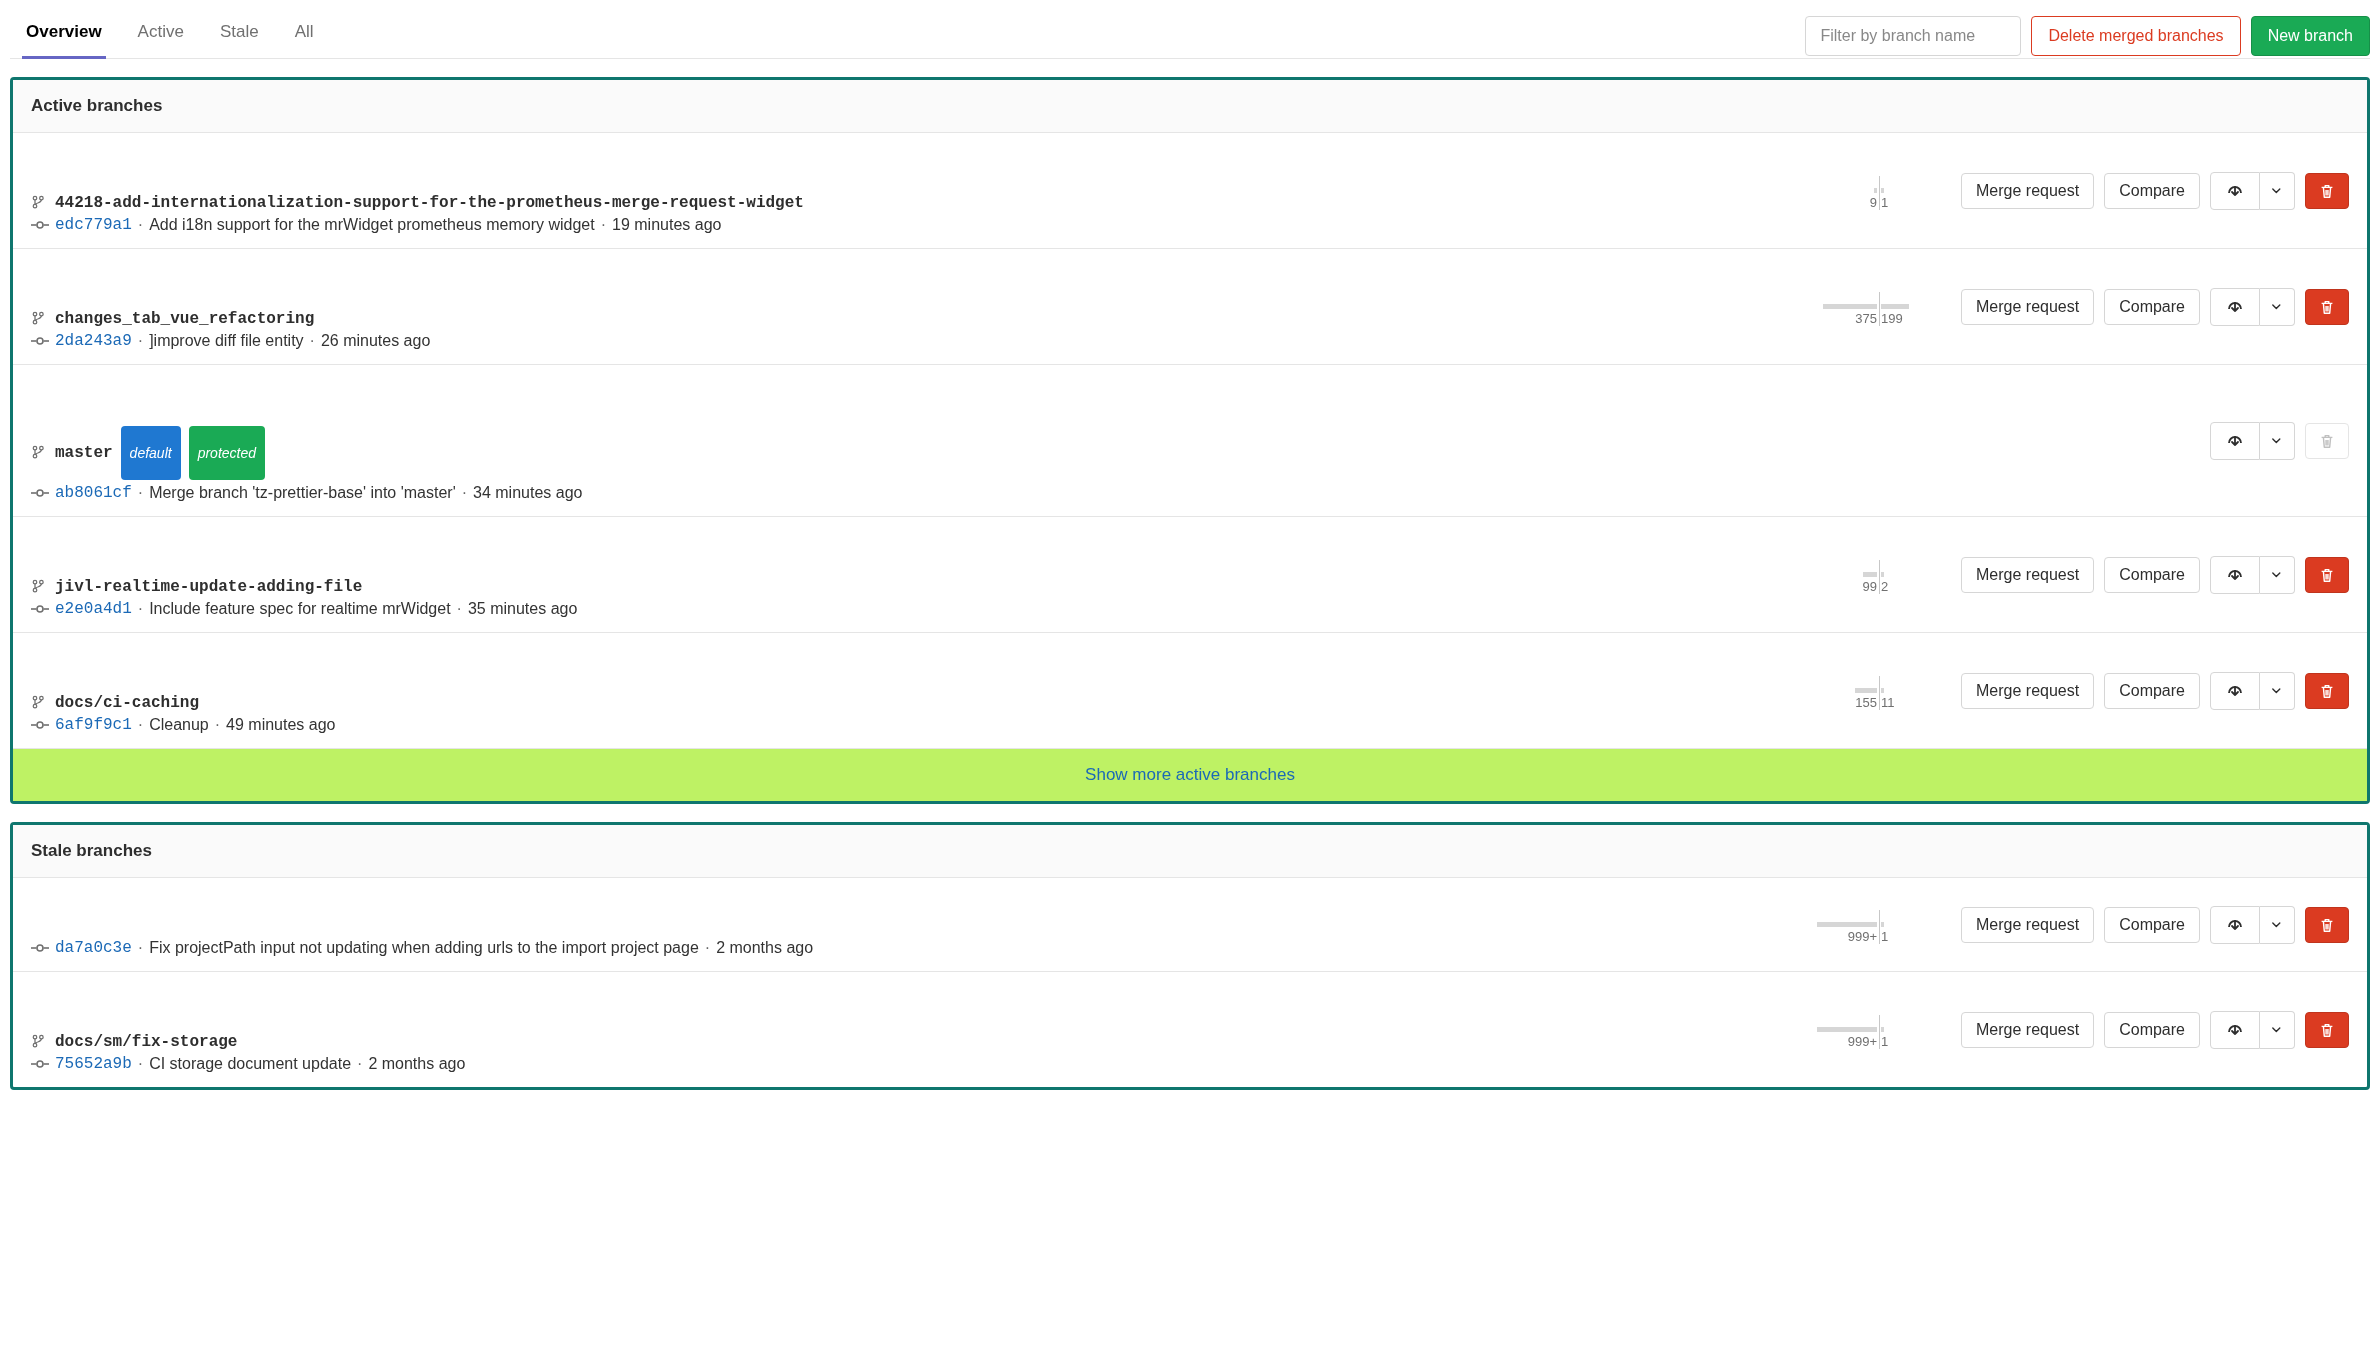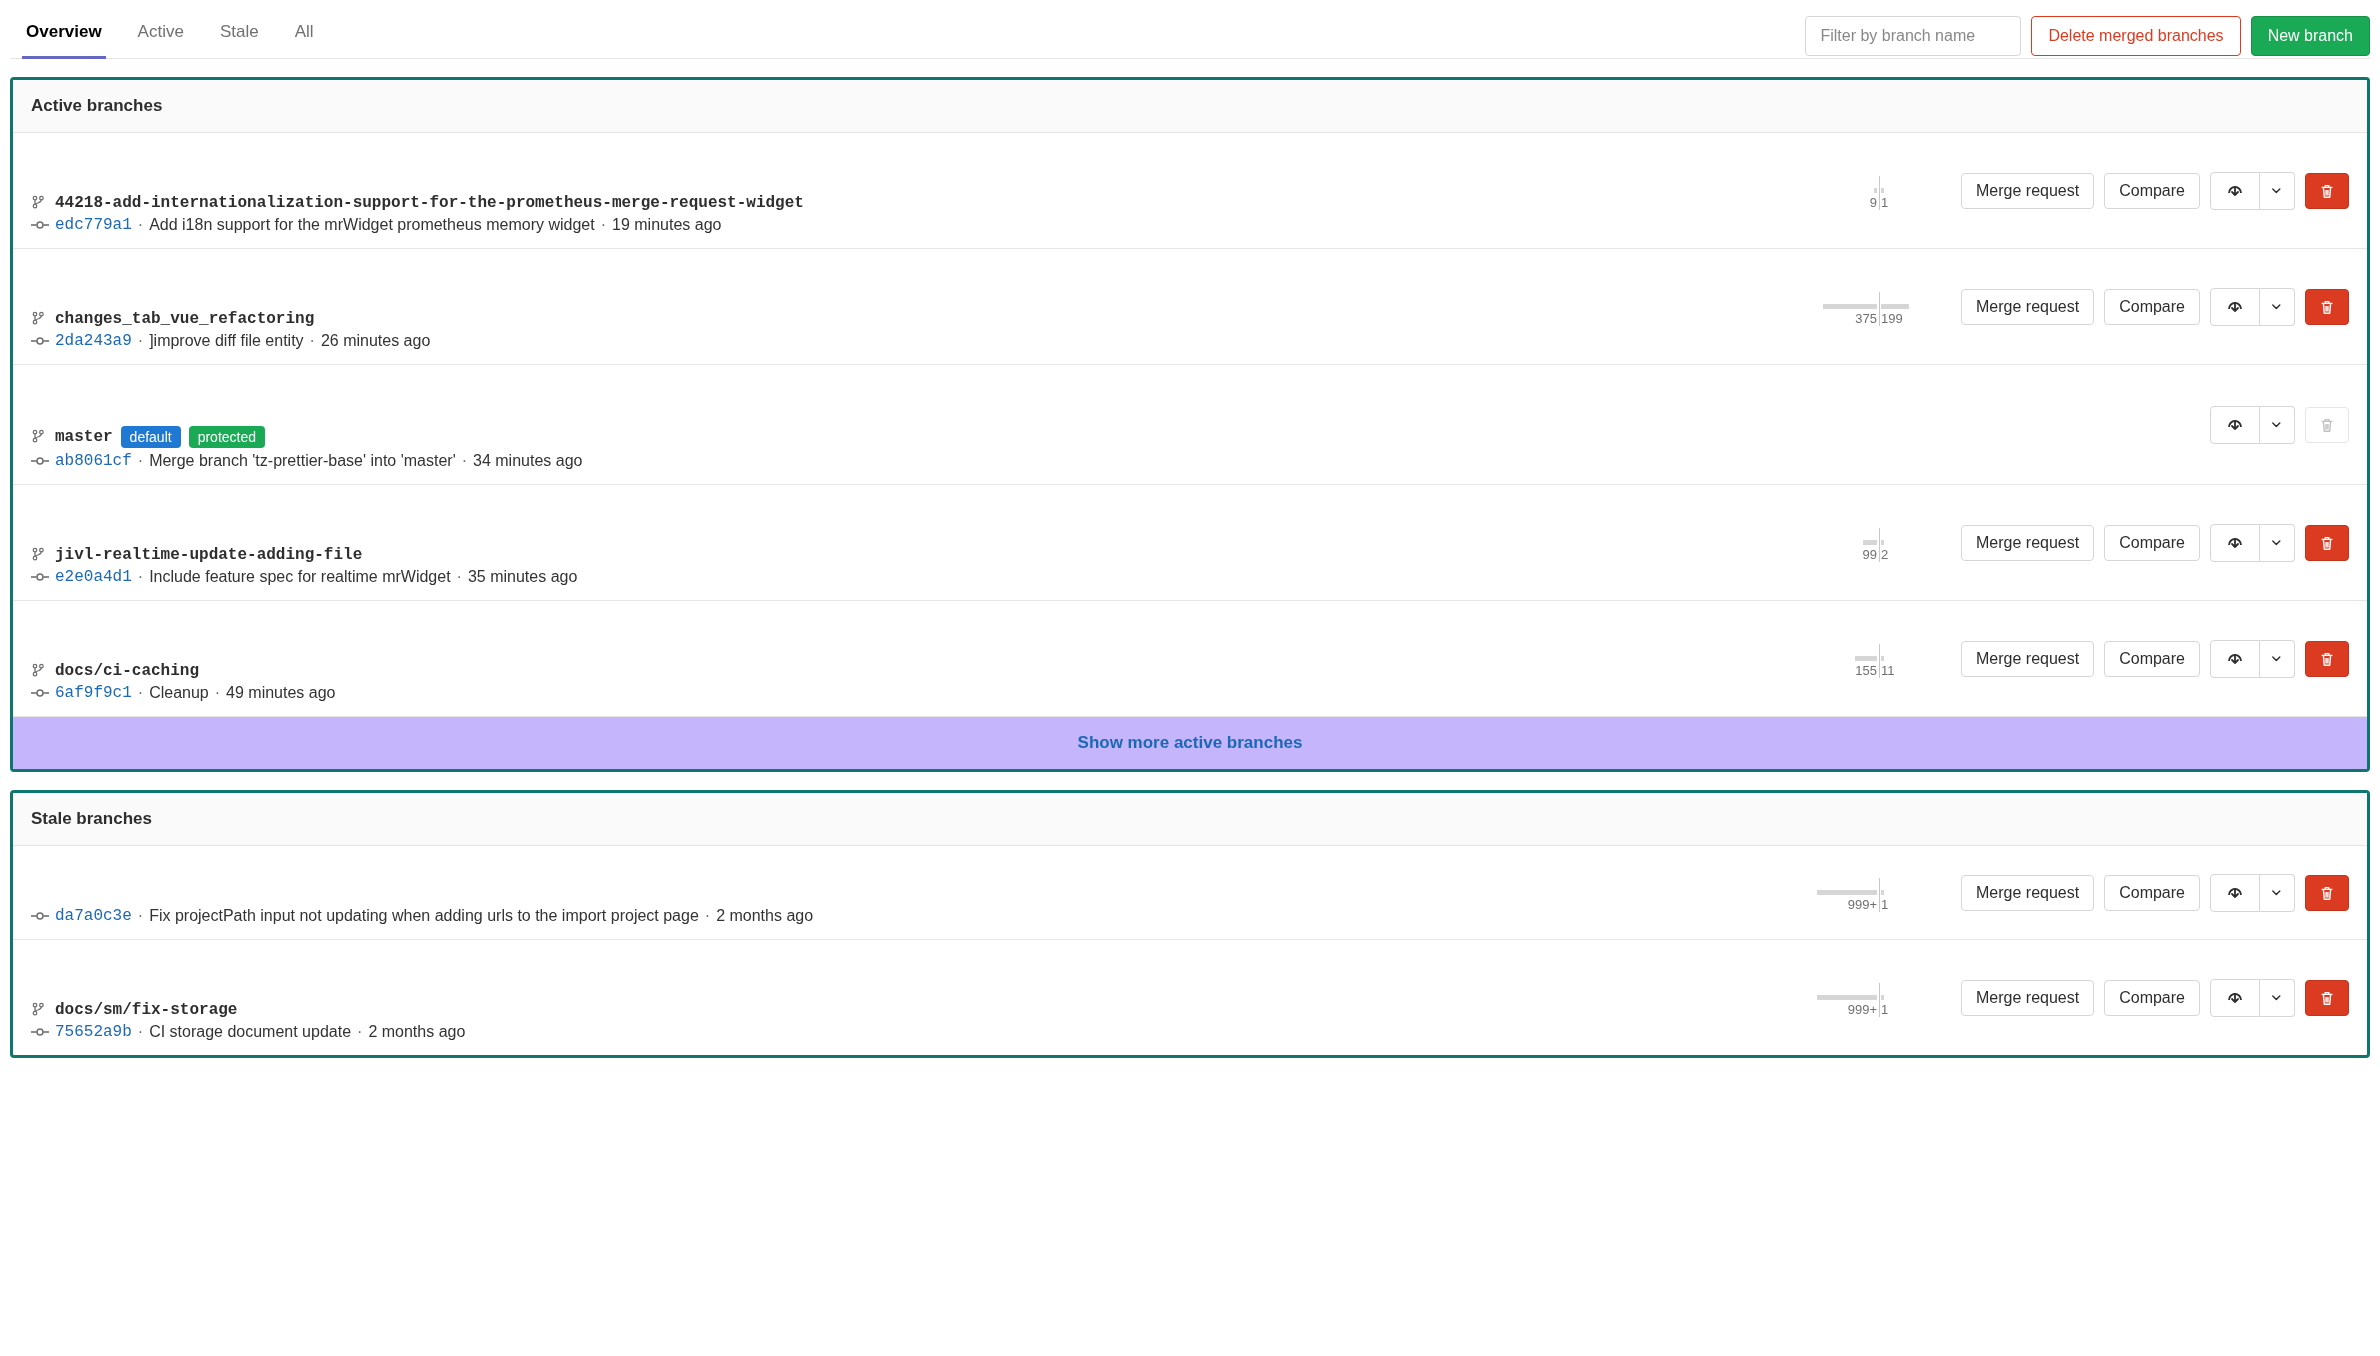--- a/index.html
+++ b/index.html
@@ -106,25 +106,26 @@
     color: #707070;
   }
   .branch-name {
     font-family: "SFMono-Regular", Consolas, "Liberation Mono", Menlo, monospace;
     font-weight: 700;
     font-size: 16px;
     word-break: break-all;
   }
   .badge {
     display: inline-block;
-    padding: 3px 9px;
+    padding: 19px 9px;
     border-radius: 4px;
     font-size: 14px;
     color: #fff;
     font-weight: 400;
+    font-style: italic;
   }
   .badge-default { background: #1f78d1; }
   .badge-protected { background: #1aaa55; }
   .branch-meta-line {
     display: flex;
     align-items: center;
     gap: 6px;
     font-size: 16px;
     color: #333;
     flex-wrap: wrap;
@@ -213,22 +214,21 @@
     border: 1px solid #e5e5e5;
     color: #c0c0c0;
     border-radius: 4px;
     padding: 8px 12px;
     display: inline-flex;
     align-items: center;
   }
   .panel-footer {
     text-align: center;
     padding: 16px;
-    background: #c4b5fd;
-    font-weight: bold;
+    background: #bef264;
   }
   .panel-footer a {
     color: #1b69b6;
     font-size: 17px;
     text-decoration: none;
   }
   svg { display: block; }
 </style>
 </head>
 <body>

